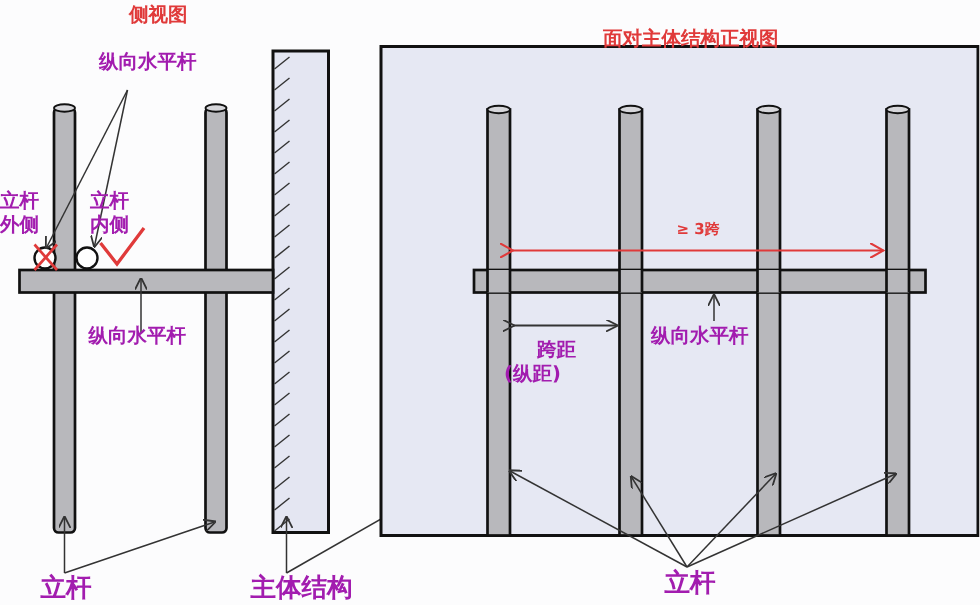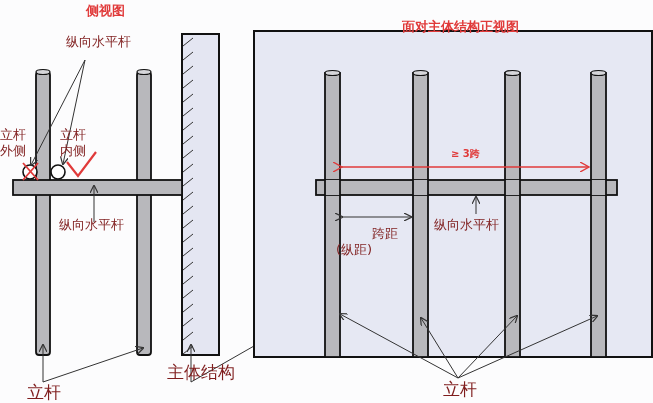--- a/index.html
+++ b/index.html
@@ -1,18 +1,18 @@
 <!DOCTYPE html>
 <html><head>
 <meta charset="utf-8">
 <style>
   html,body{margin:0;padding:0;background:#fcfcfd;}
   body{width:653px;height:403px;position:relative;overflow:hidden;font-family:"DejaVu Sans",sans-serif;}
   svg{position:absolute;left:0;top:0;}
-  .lbl{position:absolute;color:#7f1d1d;font-size:13px;line-height:15px;white-space:nowrap;}
+  .lbl{position:absolute;color:#a21caf;font-size:13px;line-height:15px;white-space:nowrap;font-weight:bold;}
   .big{font-size:17px;line-height:19px;}
   .red{color:#e03a3a;font-weight:bold;font-size:13px;}
 </style>
 </head>
 <body>
 
 <svg width="653" height="403" viewBox="0 0 653 403">
   <defs>
     <marker id="ah" markerWidth="8" markerHeight="8" refX="7" refY="4" orient="auto" markerUnits="userSpaceOnUse">
       <path d="M0,0 L8,4 L0,8" fill="none" stroke="#333" stroke-width="1.2"></path>
@@ -122,20 +122,20 @@
 </svg>
 
 <div class="lbl red" style="left:86px;top:3px;text-align:center;">侧视图</div>
 <div class="lbl" style="left:66px;top:34px;">纵向水平杆</div>
 <div class="lbl" style="left:0px;top:127px;">立杆</div>
 <div class="lbl" style="left:0px;top:143px;">外侧</div>
 <div class="lbl" style="left:60px;top:127px;">立杆</div>
 <div class="lbl" style="left:60px;top:143px;">内侧</div>
 <div class="lbl" style="left:59px;top:217px;">纵向水平杆</div>
 <div class="lbl big" style="left:27px;top:383px;">立杆</div>
-<div class="lbl big" style="left:167px;top:363px;">主体结构</div>
+<div class="lbl big" style="left:167px;top:383px;">主体结构</div>
 
 <div class="lbl red" style="left:378px;top:19px;margin-left:24px;">面对主体结构正视图</div>
 <div class="lbl red" style="left:451px;top:146px;font-size:10px;">≥ 3跨</div>
-<div class="lbl" style="left:372px;top:226px;">跨距</div>
+<div class="lbl" style="left:358px;top:226px;">跨距</div>
 <div class="lbl" style="left:336px;top:242px;">(纵距)</div>
 <div class="lbl" style="left:434px;top:217px;">纵向水平杆</div>
 <div class="lbl big" style="left:443px;top:380px;">立杆</div>
 
 </body></html>

